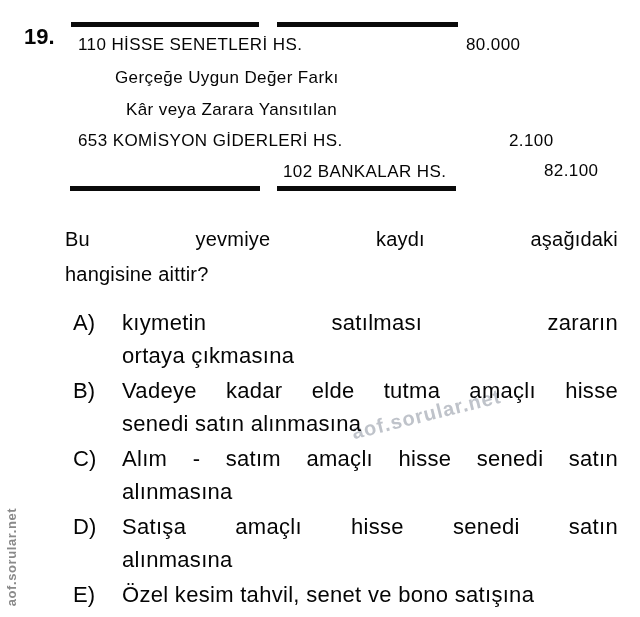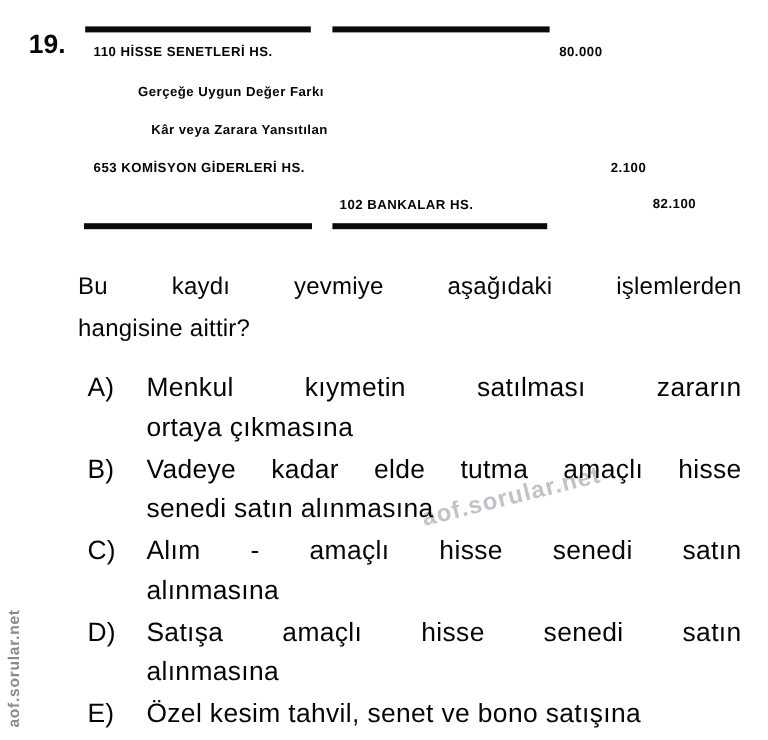--- a/index.html
+++ b/index.html
@@ -8,21 +8,21 @@
     background:#ffffff;color:#050505;
     font-family:"Liberation Sans","DejaVu Sans",sans-serif;
   }
   
   .bar{position:absolute;height:5px;background:#0a0a0a;z-index:2;}
   #bar-top-left{left:71px;top:22px;width:188px;}
   #bar-top-right{left:277px;top:22px;width:181px;}
   #bar-bottom-left{left:70px;top:186px;width:190px;}
   #bar-bottom-right{left:277px;top:186px;width:179px;}
   .jtxt{
-    position:absolute;font-weight:bold;font-size:11px;line-height:17px;
+    position:absolute;font-weight:normal;font-size:17px;line-height:17px;
     letter-spacing:.4px;white-space:nowrap;z-index:2;
   }
   #q-number{position:absolute;left:24px;top:26px;font-weight:bold;font-size:22px;line-height:22px;z-index:2;}
   #j-r1-acc{left:78px;top:36px;}
   #j-r1-amt{left:466px;top:36px;}
   #j-r2-acc{left:115px;top:69px;}
   #j-r3-acc{left:92px;top:101px;margin-left:34px;}
   #j-r4-acc{left:78px;top:132px;}
   #j-r4-amt{left:477px;top:132px;margin-left:32px;}
   #j-r5-acc{left:283px;top:163px;}
@@ -80,35 +80,33 @@
   <span id="j-r5-acc" class="jtxt">102 BANKALAR HS.</span>
   <span id="j-r5-amt" class="jtxt">82.100</span>
 
   <div id="bar-bottom-left" class="bar"></div>
   <div id="bar-bottom-right" class="bar"></div>
 </div>
 
 <div id="stem">
   <div data-justify="">
       <span>Bu</span>
+      <span>yevmiye</span>
       <span>kaydı</span>
-      <span>yevmiye</span>
       <span>aşağıdaki</span>
-      <span>işlemlerden</span>
     </div>
   <div>hangisine aittir?</div>
 </div>
 
 <div id="options">
 
   <div class="option">
     <span class="opt-letter">A)</span>
     <div class="opt-text">
       <div class="opt-line" data-justify="">
-          <span>Menkul</span>
           <span>kıymetin</span>
           <span>satılması</span>
           <span>zararın</span>
         </div>
       <div class="opt-line">ortaya çıkmasına</div>
     </div>
   </div>
 
   <div class="option">
     <span class="opt-letter">B)</span>
@@ -124,20 +122,21 @@
       <div class="opt-line">senedi satın alınmasına</div>
     </div>
   </div>
 
   <div class="option">
     <span class="opt-letter">C)</span>
     <div class="opt-text">
       <div class="opt-line" data-justify="">
           <span>Alım</span>
           <span>-</span>
+          <span>satım</span>
           <span>amaçlı</span>
           <span>hisse</span>
           <span>senedi</span>
           <span>satın</span>
         </div>
       <div class="opt-line">alınmasına</div>
     </div>
   </div>
 
   <div class="option">

